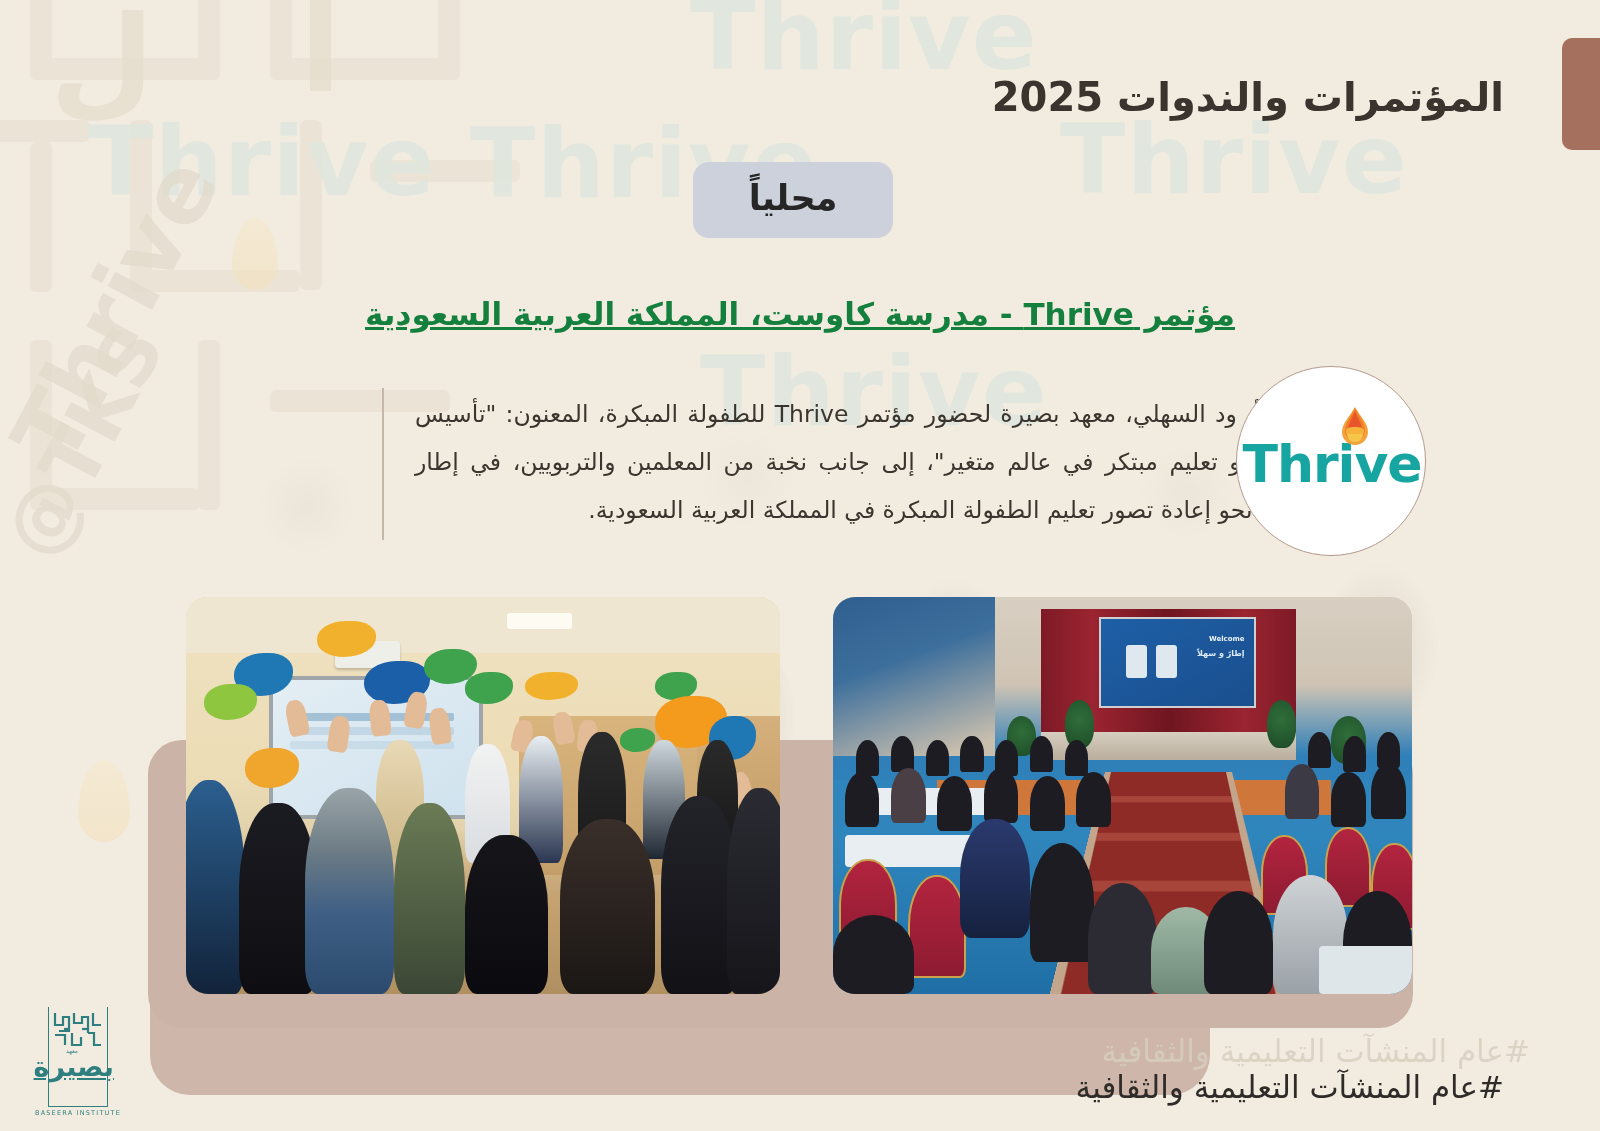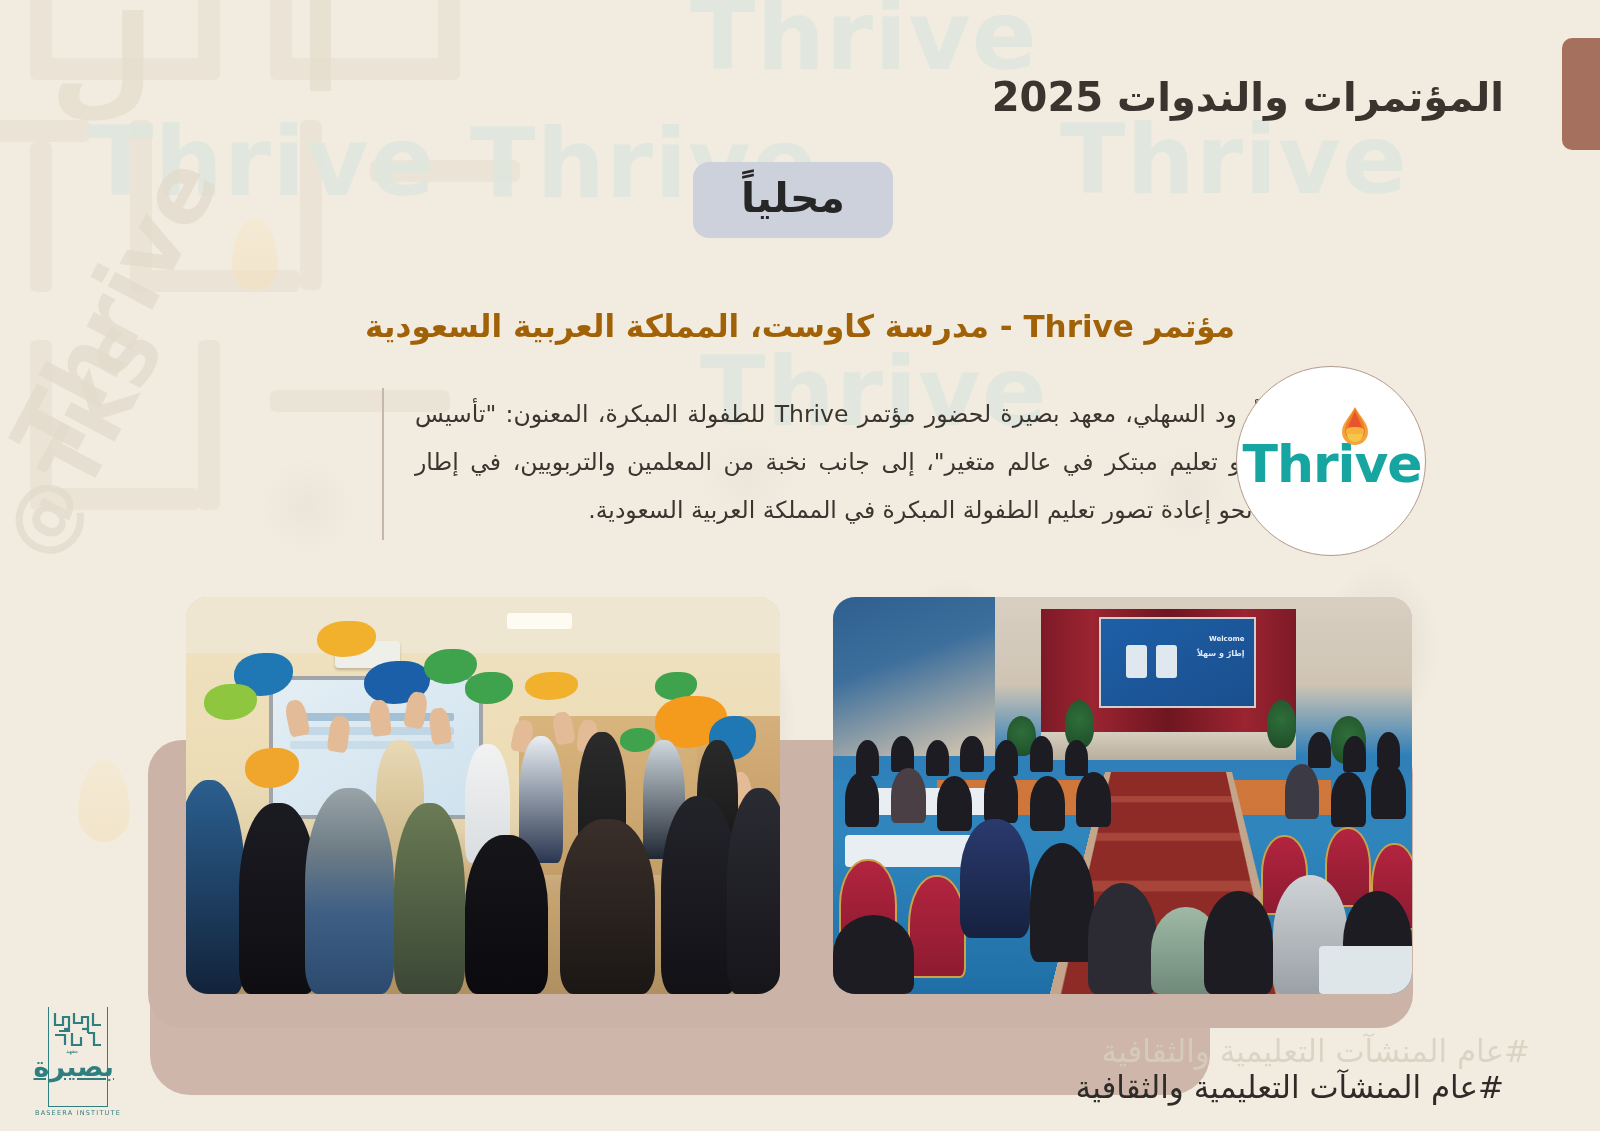--- a/index.html
+++ b/index.html
@@ -118,38 +118,39 @@
     top: 162px; left: 693px;
     width: 200px; height: 76px;
     background: #ccd1dc;
     border-radius: 16px;
     display: flex;
     align-items: center;
     justify-content: center;
     z-index: 5;
   }
   .badge span {
-    font-size: 41px;
+    font-size: 35px;
     font-weight: 700;
     color: #262626;
     line-height: 1;
     padding-bottom: 3px;
   }
 
   
   .main-title {
     position: absolute;
-    top: 308px;
+    top: 296px;
     right: 0; left: 0;
     text-align: center;
     font-size: 31px;
     font-weight: 700;
-    color: #a16207;
+    color: #15803d;
     z-index: 5;
     direction: rtl;
+    text-decoration: underline;
   }
 
   
   .body-wrap {
     position: absolute;
     top: 390px;
     right: 280px;
     width: 905px;
     z-index: 5;
   }

